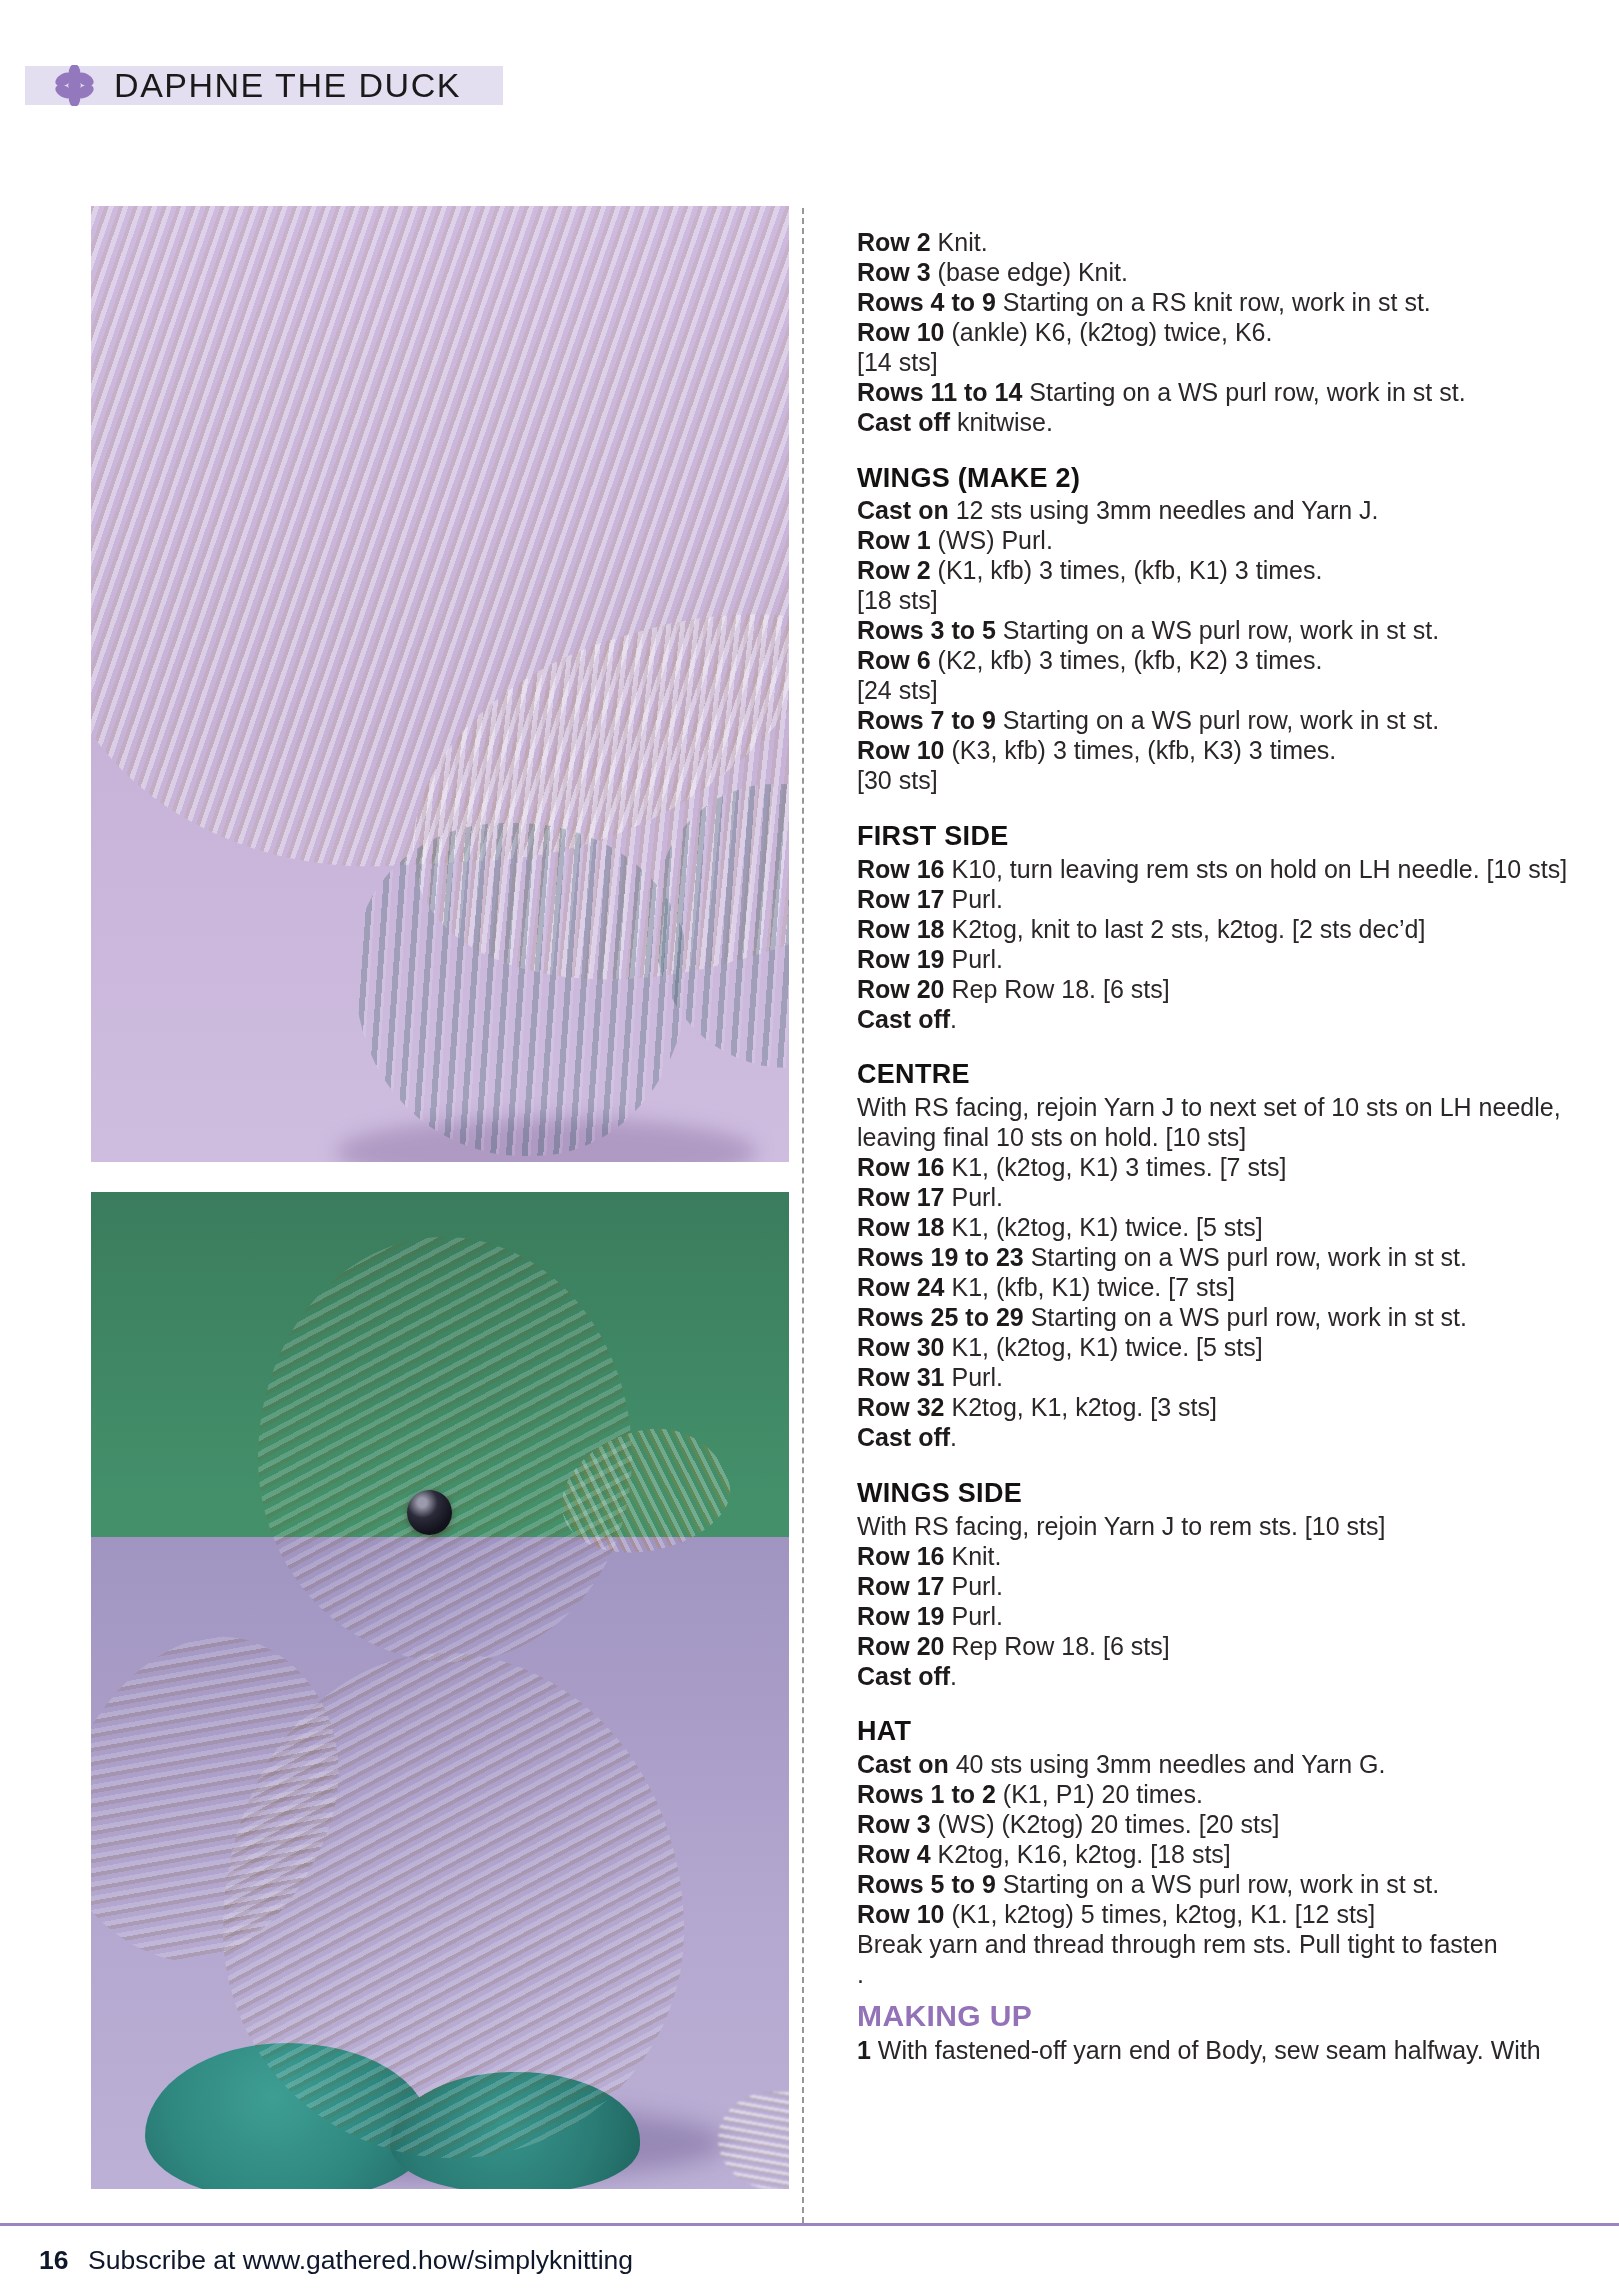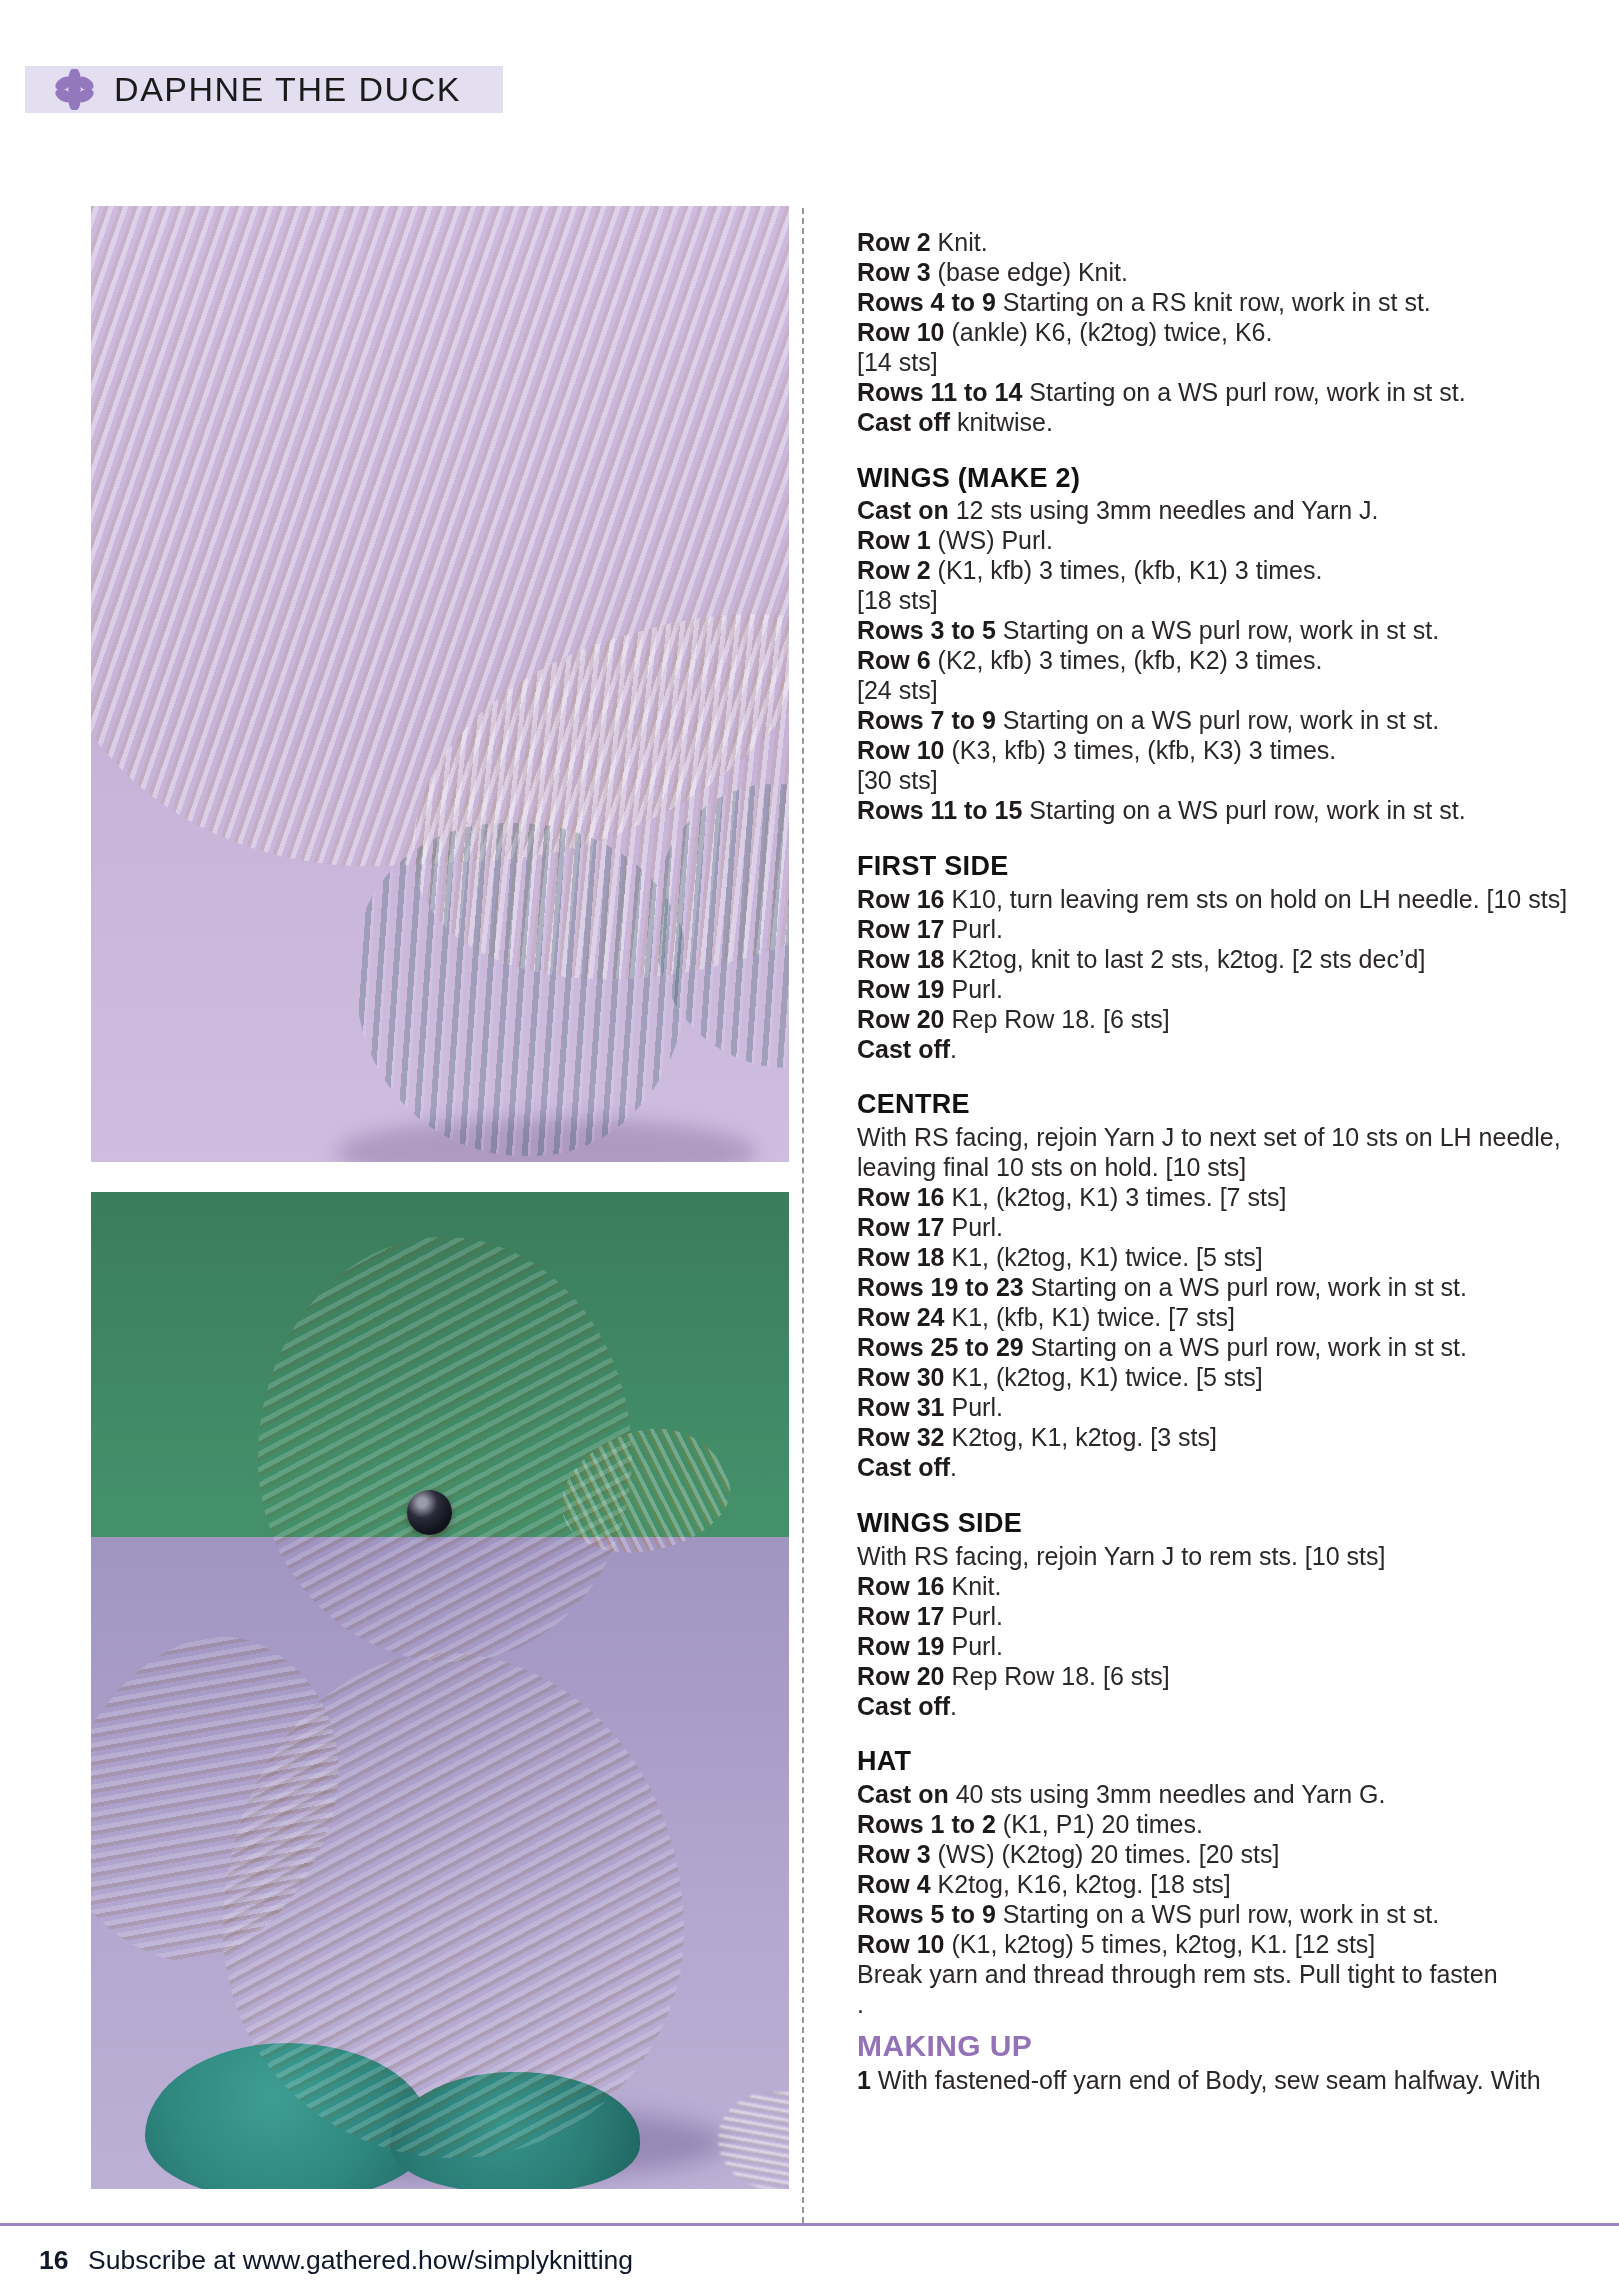--- a/index.html
+++ b/index.html
@@ -1,20 +1,20 @@
 <!DOCTYPE html>
 <html><head>
 <meta charset="utf-8">
 <style>
   html,body{margin:0;padding:0;background:#ffffff;}
   .page{position:relative;width:1619px;height:2291px;background:#ffffff;overflow:hidden;
         font-family:"Liberation Sans",sans-serif;color:#262220;}
 
   
-  .title-bar{position:absolute;left:24.5px;top:66px;width:478px;height:47px;
+  .title-bar{position:absolute;left:24.5px;top:66px;width:478px;height:39px;
              background:#e3def0;display:flex;align-items:center;}
   .flower{width:41px;height:41px;margin-left:29px;flex:0 0 auto;}
   .page-title{margin-left:19.6px;font-size:34px;font-weight:400;letter-spacing:1.5px;
               color:#1a1a1a;white-space:nowrap;}
 
   
   .photo{position:absolute;left:91px;width:698px;overflow:hidden;}
   .photo1{top:206px;height:956px;
           background:linear-gradient(180deg,#cdbade 0%,#c6b3d7 55%,#cfbde0 100%);}
   .photo2{top:1192px;height:997px;background:#aca1ca;}
@@ -154,21 +154,20 @@
       <div class="pline"><span class="b">Cast on</span><span> 12 sts using 3mm needles and Yarn J.</span></div>
       <div class="pline"><span class="b">Row 1</span><span> (WS) Purl.</span></div>
       <div class="pline"><span class="b">Row 2</span><span> (K1, kfb) 3 times, (kfb, K1) 3 times.</span></div>
       <div class="pline"><span>[18 sts]</span></div>
       <div class="pline"><span class="b">Rows 3 to 5</span><span> Starting on a WS purl row, work in st st.</span></div>
       <div class="pline"><span class="b">Row 6</span><span> (K2, kfb) 3 times, (kfb, K2) 3 times.</span></div>
       <div class="pline"><span>[24 sts]</span></div>
       <div class="pline"><span class="b">Rows 7 to 9</span><span> Starting on a WS purl row, work in st st.</span></div>
       <div class="pline"><span class="b">Row 10</span><span> (K3, kfb) 3 times, (kfb, K3) 3 times.</span></div>
       <div class="pline"><span>[30 sts]</span></div>
-      <div class="pline"><span class="b">Rows 11 to 15</span><span> Starting on a WS purl row, work in st st.</span></div>
       <div class="sec-heading">FIRST SIDE</div>
       <div class="pline"><span class="b">Row 16</span><span> K10, turn leaving rem sts on hold on LH needle. [10 sts]</span></div>
       <div class="pline"><span class="b">Row 17</span><span> Purl.</span></div>
       <div class="pline"><span class="b">Row 18</span><span> K2tog, knit to last 2 sts, k2tog. [2 sts dec’d]</span></div>
       <div class="pline"><span class="b">Row 19</span><span> Purl.</span></div>
       <div class="pline"><span class="b">Row 20</span><span> Rep Row 18. [6 sts]</span></div>
       <div class="pline"><span class="b">Cast off</span><span>.</span></div>
       <div class="sec-heading">CENTRE</div>
       <div class="pline"><span>With RS facing, rejoin Yarn J to next set of 10 sts on LH needle,</span></div>
       <div class="pline"><span>leaving final 10 sts on hold. [10 sts]</span></div>

